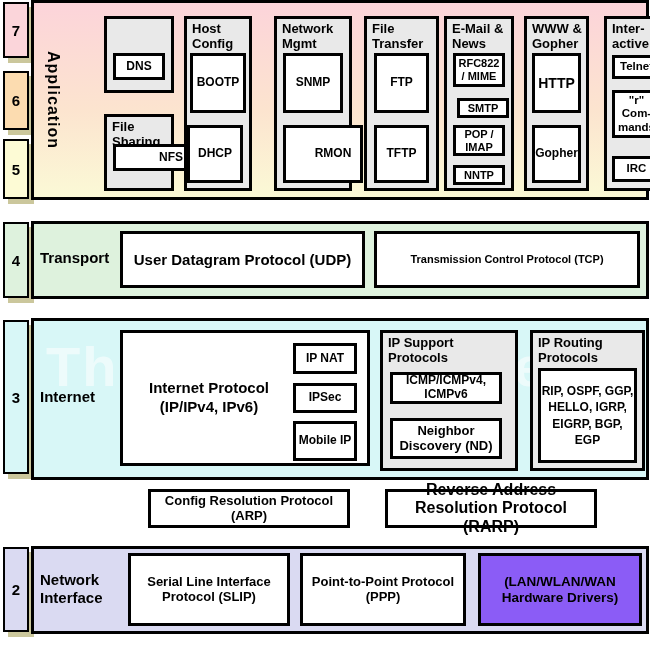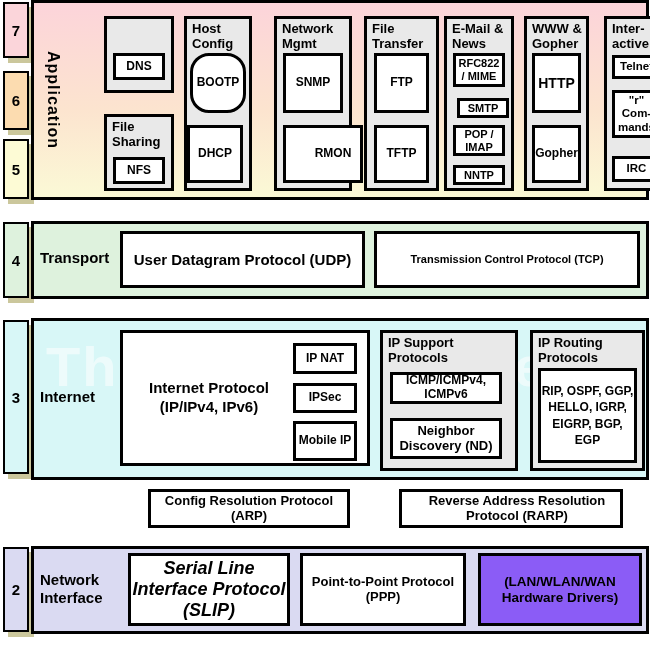--- a/index.html
+++ b/index.html
@@ -44,22 +44,22 @@
   
   .g-name{left:70px;top:13px;width:64px;height:71px;}
   .g-share{left:70px;top:111px;width:64px;height:71px;}
   .g-host{left:150px;top:13px;width:62px;height:169px;}
   .g-mgmt{left:240px;top:13px;width:72px;height:169px;}
   .g-ftx{left:330px;top:13px;width:69px;height:169px;}
   .g-mail{left:410px;top:13px;width:64px;height:169px;}
   .g-www{left:490px;top:13px;width:59px;height:169px;}
   .g-int{left:570px;top:13px;width:59px;height:169px;}
   .w-dns{left:6px;top:34px;width:46px;height:21px;}
-  .w-nfs{left:6px;top:40px;width:46px;height:21px;}
-  .w-bootp{left:3px;top:34px;width:50px;height:54px;border-radius:19px;}
+  .w-nfs{left:6px;top:27px;width:46px;height:21px;padding-left:32px;}
+  .w-bootp{left:3px;top:34px;width:50px;height:54px;}
   .w-dhcp{left:0;top:106px;width:50px;height:52px;}
   .w-snmp{left:6px;top:34px;width:54px;height:54px;}
   .w-rmon{left:6px;top:106px;width:54px;height:52px;padding-left:20px;}
   .w-ftp{left:7px;top:34px;width:49px;height:54px;}
   .w-tftp{left:7px;top:106px;width:49px;height:52px;}
   .w-rfc{left:6px;top:34px;width:46px;height:28px;font-size:11px;}
   .w-smtp{left:10px;top:79px;width:46px;height:14px;font-size:11px;}
   .w-pop{left:6px;top:106px;width:46px;height:25px;font-size:11px;}
   .w-nntp{left:6px;top:146px;width:46px;height:14px;font-size:11px;}
   .w-http{left:5px;top:34px;width:43px;height:54px;font-size:14px;}
@@ -80,23 +80,23 @@
   .w-icmp{left:7px;top:39px;width:106px;height:26px;font-size:12px;}
   .w-nd{left:7px;top:85px;width:106px;height:35px;font-size:13px;}
   .g-routing{left:530px;top:330px;width:109px;height:135px;z-index:2;}
   .w-route{left:5px;top:35px;width:93px;height:89px;font-size:12px;line-height:1.35;}
   .watermark{
     position:absolute;left:46px;top:334px;z-index:1;font-size:56px;letter-spacing:2px;
     color:rgba(255,255,255,0.55);white-space:nowrap;
   }
   
   .w-arp{left:148px;top:489px;width:196px;height:33px;font-size:13px;}
-  .w-rarp{left:399px;top:489px;width:206px;height:33px;font-size:13px;padding-left:12px;}
+  .w-rarp{left:385px;top:489px;width:206px;height:33px;font-size:16px;}
   
-  .w-slip{left:128px;top:553px;width:156px;height:67px;font-size:18px;font-style:italic;}
+  .w-slip{left:128px;top:553px;width:156px;height:67px;font-size:13px;}
   .w-ppp{left:300px;top:553px;width:160px;height:67px;font-size:13px;}
   .w-hw{left:478px;top:553px;width:158px;height:67px;font-size:13.5px;background:#8b5cf6;}
 </style>
 </head>
 <body>
 
 <div class="canvas">
 
   <div class="badge b7">7</div>
   <div class="badge b6">6</div>

